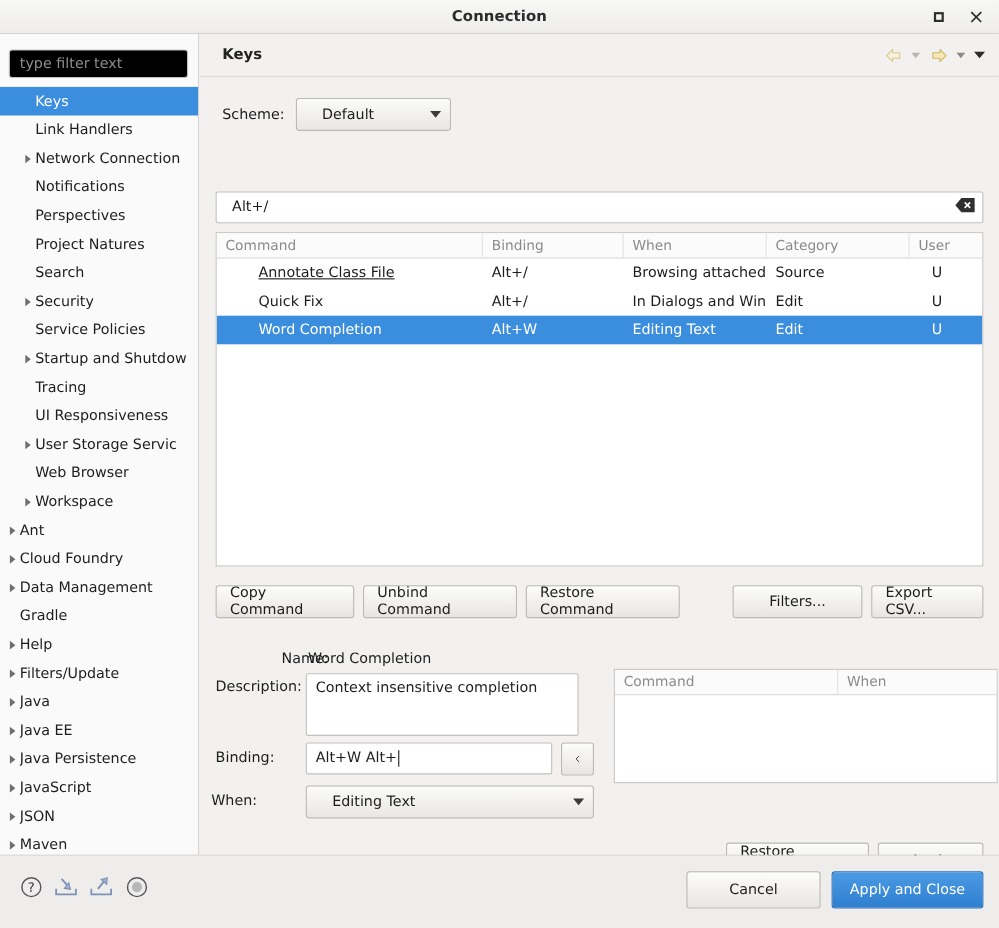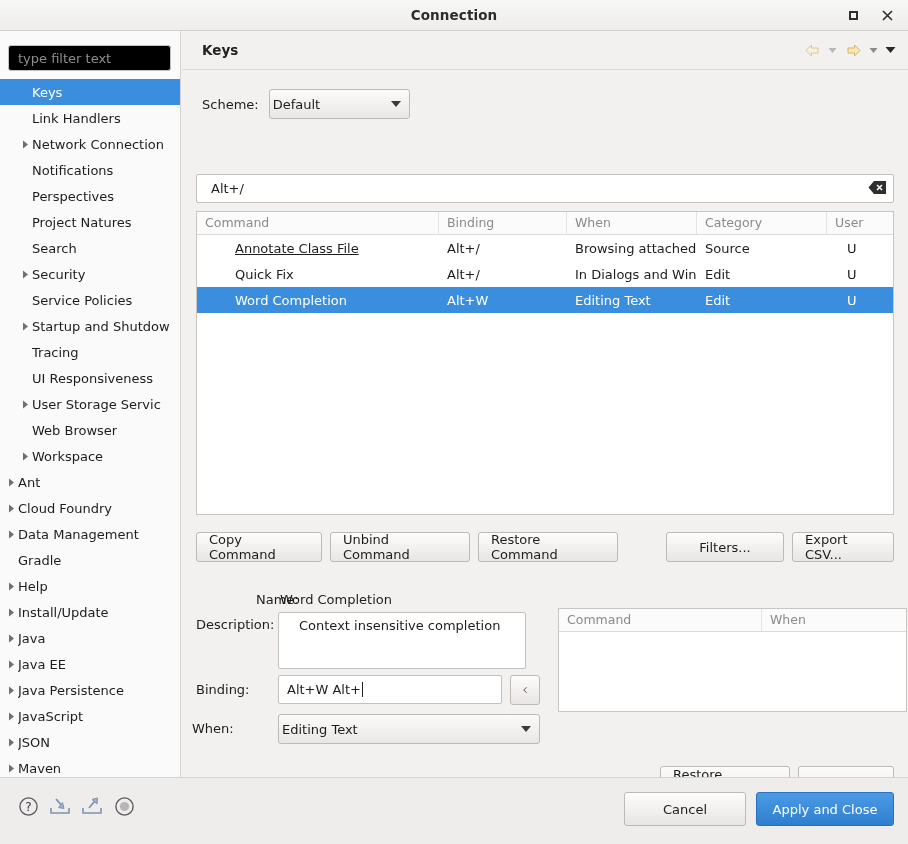--- a/index.html
+++ b/index.html
@@ -55,21 +55,21 @@
             border-bottom:1px solid #dcd9d6; }
   .pg-title{ position:absolute; left:20px; top:11px; font-weight:bold; font-size:13.5px; color:#222;}
   .navbar{ position:absolute; right:10px; top:8px; display:flex; align-items:center; gap:2px;}
   .navbtn{ width:22px;height:22px; display:flex;align-items:center;justify-content:center; cursor:default;}
   .capbtn{ width:15px;height:22px; display:flex;align-items:center;justify-content:center; cursor:default;}
   .scheme-row{ position:absolute; left:20px; top:58px; display:flex; align-items:center; gap:10px;}
   .scheme-lbl{ font-size:13px; color:#1d1d1d;}
   .combo{
     height:30px; background:linear-gradient(#fbfbfa,#e9e7e5);
     border:1px solid #bcb9b6; border-radius:3px;
-    display:flex; align-items:center; padding:0 8px 0 3px; position:relative;
+    display:flex; align-items:center; padding:0 8px 0 23px; position:relative;
     font-size:13px; color:#1d1d1d; cursor:default;
   }
   .combo .cv{ flex:1; }
   .caret{ width:0;height:0; border-left:5px solid transparent; border-right:5px solid transparent;
           border-top:6px solid #3b3b3b; margin-left:10px;}
   .searchfield{
     position:absolute; left:14px; top:143px; width:698px; height:29px;
     background:#fff; border:1px solid #c3c0bd; border-radius:2px;
     display:flex; align-items:center; padding:0 6px 0 14px;
     font-size:13px; color:#1d1d1d;
@@ -96,21 +96,21 @@
     display:flex;align-items:center;justify-content:center;
     font-size:13px; color:#1d1d1d; cursor:default; padding:0 12px;
   }
   .btnrow{ position:absolute; left:0; top:501px; width:726px; height:32px;}
   .btnrow .btn{ position:absolute; top:0; }
   
   .lbl{ position:absolute; font-size:13px; color:#1d1d1d; }
   .txt{
     background:#fff; border:1px solid #c3c0bd; border-radius:2px;
     position:absolute; font-size:13px; color:#1d1d1d;
-    padding:5px 20px; overflow:hidden;
+    padding:5px 8px; overflow:hidden;
   }
   .binding-in{ display:flex; align-items:center; }
   .cursor{ display:inline-block; width:1px; height:15px; background:#1d1d1d;
            vertical-align:-3px; margin-left:1px; }
   .conf-table{
     position:absolute; left:376px; top:577px; width:349px; height:104px;
     background:#fff; border:1px solid #c8c5c2; overflow:hidden;
   }
   .conf-head{ display:flex; height:23px; background:#fbfbfb; border-bottom:1px solid #ddd9d6;
               font-size:12.5px; color:#8a8a8a; }
@@ -268,21 +268,21 @@
             </svg>
           </span>
           <span class="tlbl">Help</span>
         </div>
         <div class="titem lvl0">
           <span class="arw">
             <svg width="7" height="9" viewBox="0 0 7 9">
               <path d="M1 0.6 L6 4.5 L1 8.4 Z" fill="#6f6f6f"></path>
             </svg>
           </span>
-          <span class="tlbl">Install/Update</span>
+          <span class="tlbl">Filters/Update</span>
         </div>
         <div class="titem lvl0">
           <span class="arw">
             <svg width="7" height="9" viewBox="0 0 7 9">
               <path d="M1 0.6 L6 4.5 L1 8.4 Z" fill="#6f6f6f"></path>
             </svg>
           </span>
           <span class="tlbl">Java</span>
         </div>
         <div class="titem lvl0">

